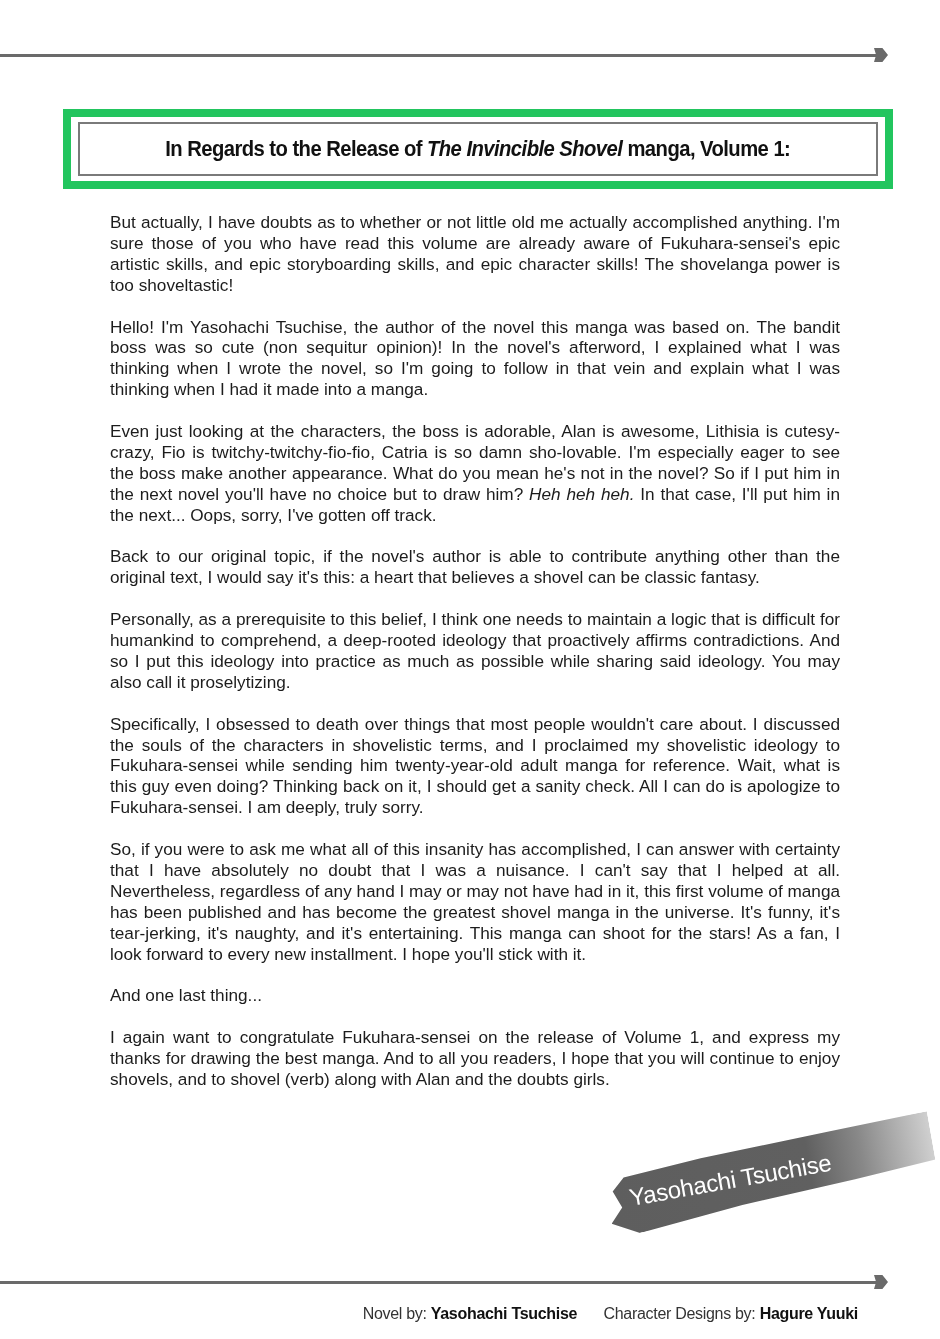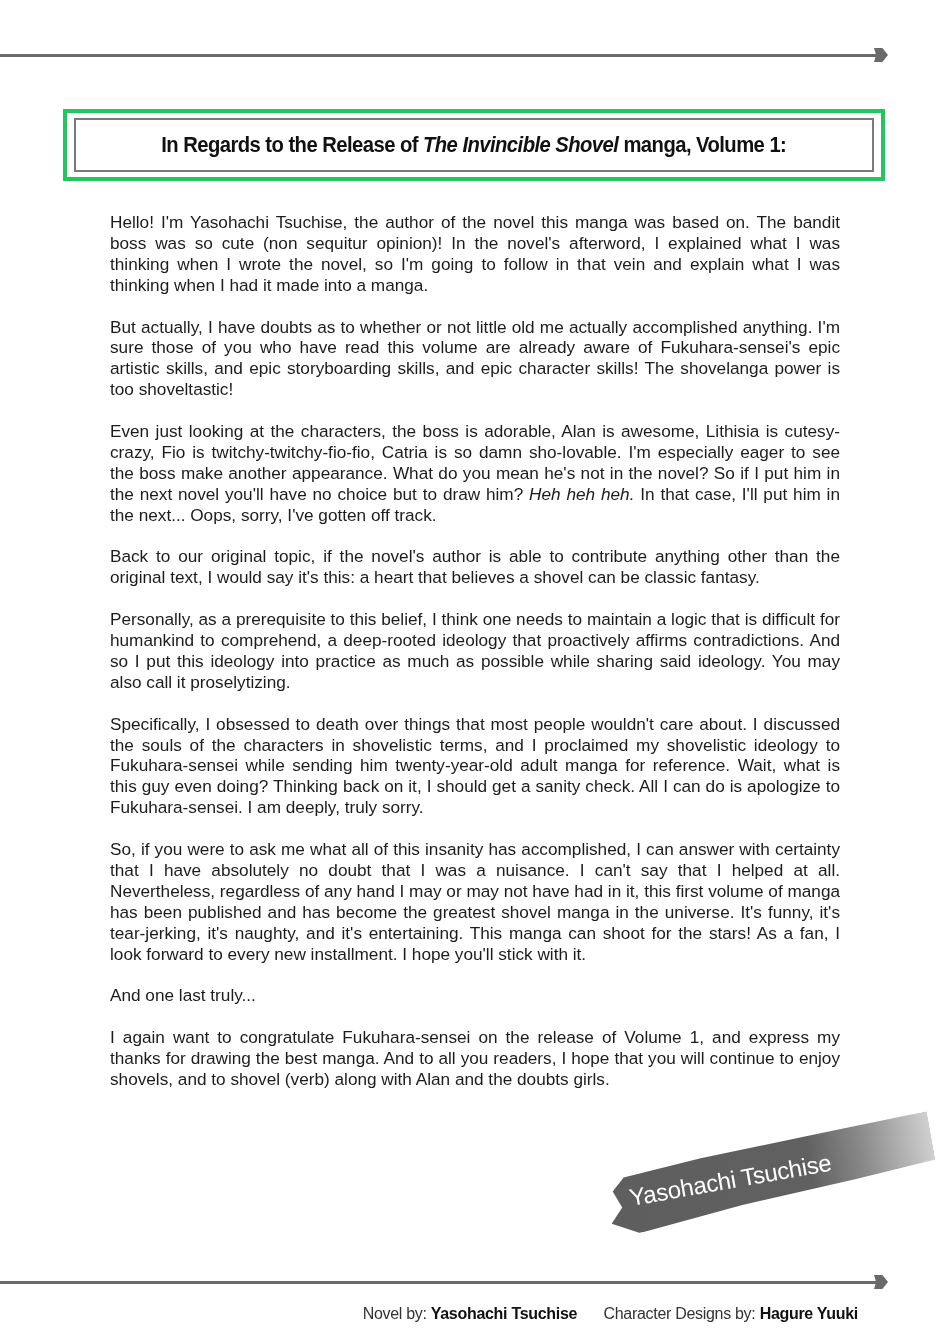--- a/index.html
+++ b/index.html
@@ -4,21 +4,21 @@
 <style>
   html, body { margin: 0; padding: 0; background: #ffffff; }
   body { width: 940px; height: 1339px; position: relative; overflow: hidden; font-family: "Liberation Sans", sans-serif; color: #1a1a1a; }
   .rule { position: absolute; left: 0; height: 3px; background: #6a6a6a; }
   .rule-top { top: 54px; width: 880px; }
   .rule-bottom { top: 1281px; width: 880px; }
   .arrow { position: absolute; width: 14px; height: 14px; background: #6a6a6a; clip-path: polygon(0 0, 60% 0, 100% 50%, 60% 100%, 0 100%, 15% 50%); }
   .arrow-top { left: 874px; top: 48px; }
   .arrow-bottom { left: 874px; top: 1275px; }
 
-  .title-box { position: absolute; left: 63px; top: 109px; width: 814px; height: 64px; border: 4px solid #22c55e; background: #fff; }
+  .title-box { position: absolute; left: 63px; top: 109px; width: 814px; height: 64px; border: 8px solid #22c55e; background: #fff; }
   .title-inner { position: absolute; left: 7px; top: 5px; right: 7px; bottom: 5px; border: 2px solid #7a7a7a; display: flex; align-items: center; justify-content: center; }
   .title-text { font-family: "Liberation Sans", sans-serif; font-weight: bold; font-size: 22px; letter-spacing: -0.6px; color: #111; transform: scaleX(0.92); white-space: nowrap; }
   .title-text em { font-style: italic; }
 
   .body-text { position: absolute; left: 110px; top: 212px; width: 730px; font-family: "Liberation Sans", sans-serif; font-size: 17.2px; line-height: 20.9px; color: #1c1c1c; text-align: justify; }
   .body-text p { margin: 0 0 20.9px 0; }
   .body-text em { font-style: italic; }
 
   .brush { position: absolute; left: 608px; top: 1168px; width: 330px; height: 70px; transform: rotate(-10deg); transform-origin: left center; }
   .brush-shape { position: absolute; inset: 0; background: linear-gradient(90deg, #5e5e5e 0%, #606060 62%, rgba(96,96,96,0.75) 78%, rgba(120,120,120,0.35) 100%); clip-path: polygon(2% 35%, 6% 18%, 30% 10%, 70% 4%, 100% 0%, 100% 70%, 75% 78%, 40% 86%, 8% 100%, 0% 80%, 4% 60%); }
@@ -35,28 +35,28 @@
 <div class="rule rule-top"></div>
 <div class="arrow arrow-top"></div>
 
 <div class="title-box">
   <div class="title-inner">
     <div class="title-text"><span>In Regards to the Release of </span><em>The Invincible Shovel</em><span> manga, Volume 1:</span></div>
   </div>
 </div>
 
 <div class="body-text">
+  <p>But actually, I have doubts as to whether or not little old me actually accomplished anything. I'm sure those of you who have read this volume are already aware of Fukuhara-sensei's epic artistic skills, and epic storyboarding skills, and epic character skills! The shovelanga power is too shoveltastic!</p>
   <p>Hello! I'm Yasohachi Tsuchise, the author of the novel this manga was based on. The bandit boss was so cute (non sequitur opinion)! In the novel's afterword, I explained what I was thinking when I wrote the novel, so I'm going to follow in that vein and explain what I was thinking when I had it made into a manga.</p>
-  <p>But actually, I have doubts as to whether or not little old me actually accomplished anything. I'm sure those of you who have read this volume are already aware of Fukuhara-sensei's epic artistic skills, and epic storyboarding skills, and epic character skills! The shovelanga power is too shoveltastic!</p>
   <p><span>Even just looking at the characters, the boss is adorable, Alan is awesome, Lithisia is cutesy-crazy, Fio is twitchy-twitchy-fio-fio, Catria is so damn sho-lovable. I'm especially eager to see the boss make another appearance. What do you mean he's not in the novel? So if I put him in the next novel you'll have no choice but to draw him? </span><em>Heh heh heh.</em><span> In that case, I'll put him in the next... Oops, sorry, I've gotten off track.</span></p>
   <p>Back to our original topic, if the novel's author is able to contribute anything other than the original text, I would say it's this: a heart that believes a shovel can be classic fantasy.</p>
   <p>Personally, as a prerequisite to this belief, I think one needs to maintain a logic that is difficult for humankind to comprehend, a deep-rooted ideology that proactively affirms contradictions. And so I put this ideology into practice as much as possible while sharing said ideology. You may also call it proselytizing.</p>
   <p>Specifically, I obsessed to death over things that most people wouldn't care about. I discussed the souls of the characters in shovelistic terms, and I proclaimed my shovelistic ideology to Fukuhara-sensei while sending him twenty-year-old adult manga for reference. Wait, what is this guy even doing? Thinking back on it, I should get a sanity check. All I can do is apologize to Fukuhara-sensei. I am deeply, truly sorry.</p>
   <p>So, if you were to ask me what all of this insanity has accomplished, I can answer with certainty that I have absolutely no doubt that I was a nuisance. I can't say that I helped at all. Nevertheless, regardless of any hand I may or may not have had in it, this first volume of manga has been published and has become the greatest shovel manga in the universe. It's funny, it's tear-jerking, it's naughty, and it's entertaining. This manga can shoot for the stars! As a fan, I look forward to every new installment. I hope you'll stick with it.</p>
-  <p>And one last truly...</p>
+  <p>And one last thing...</p>
   <p>I again want to congratulate Fukuhara-sensei on the release of Volume 1, and express my thanks for drawing the best manga. And to all you readers, I hope that you will continue to enjoy shovels, and to shovel (verb) along with Alan and the doubts girls.</p>
 </div>
 
 <div class="brush">
   <div class="brush-shape"></div>
   <div class="brush-text">Yasohachi Tsuchise</div>
 </div>
 
 <div class="rule rule-bottom"></div>
 <div class="arrow arrow-bottom"></div>

